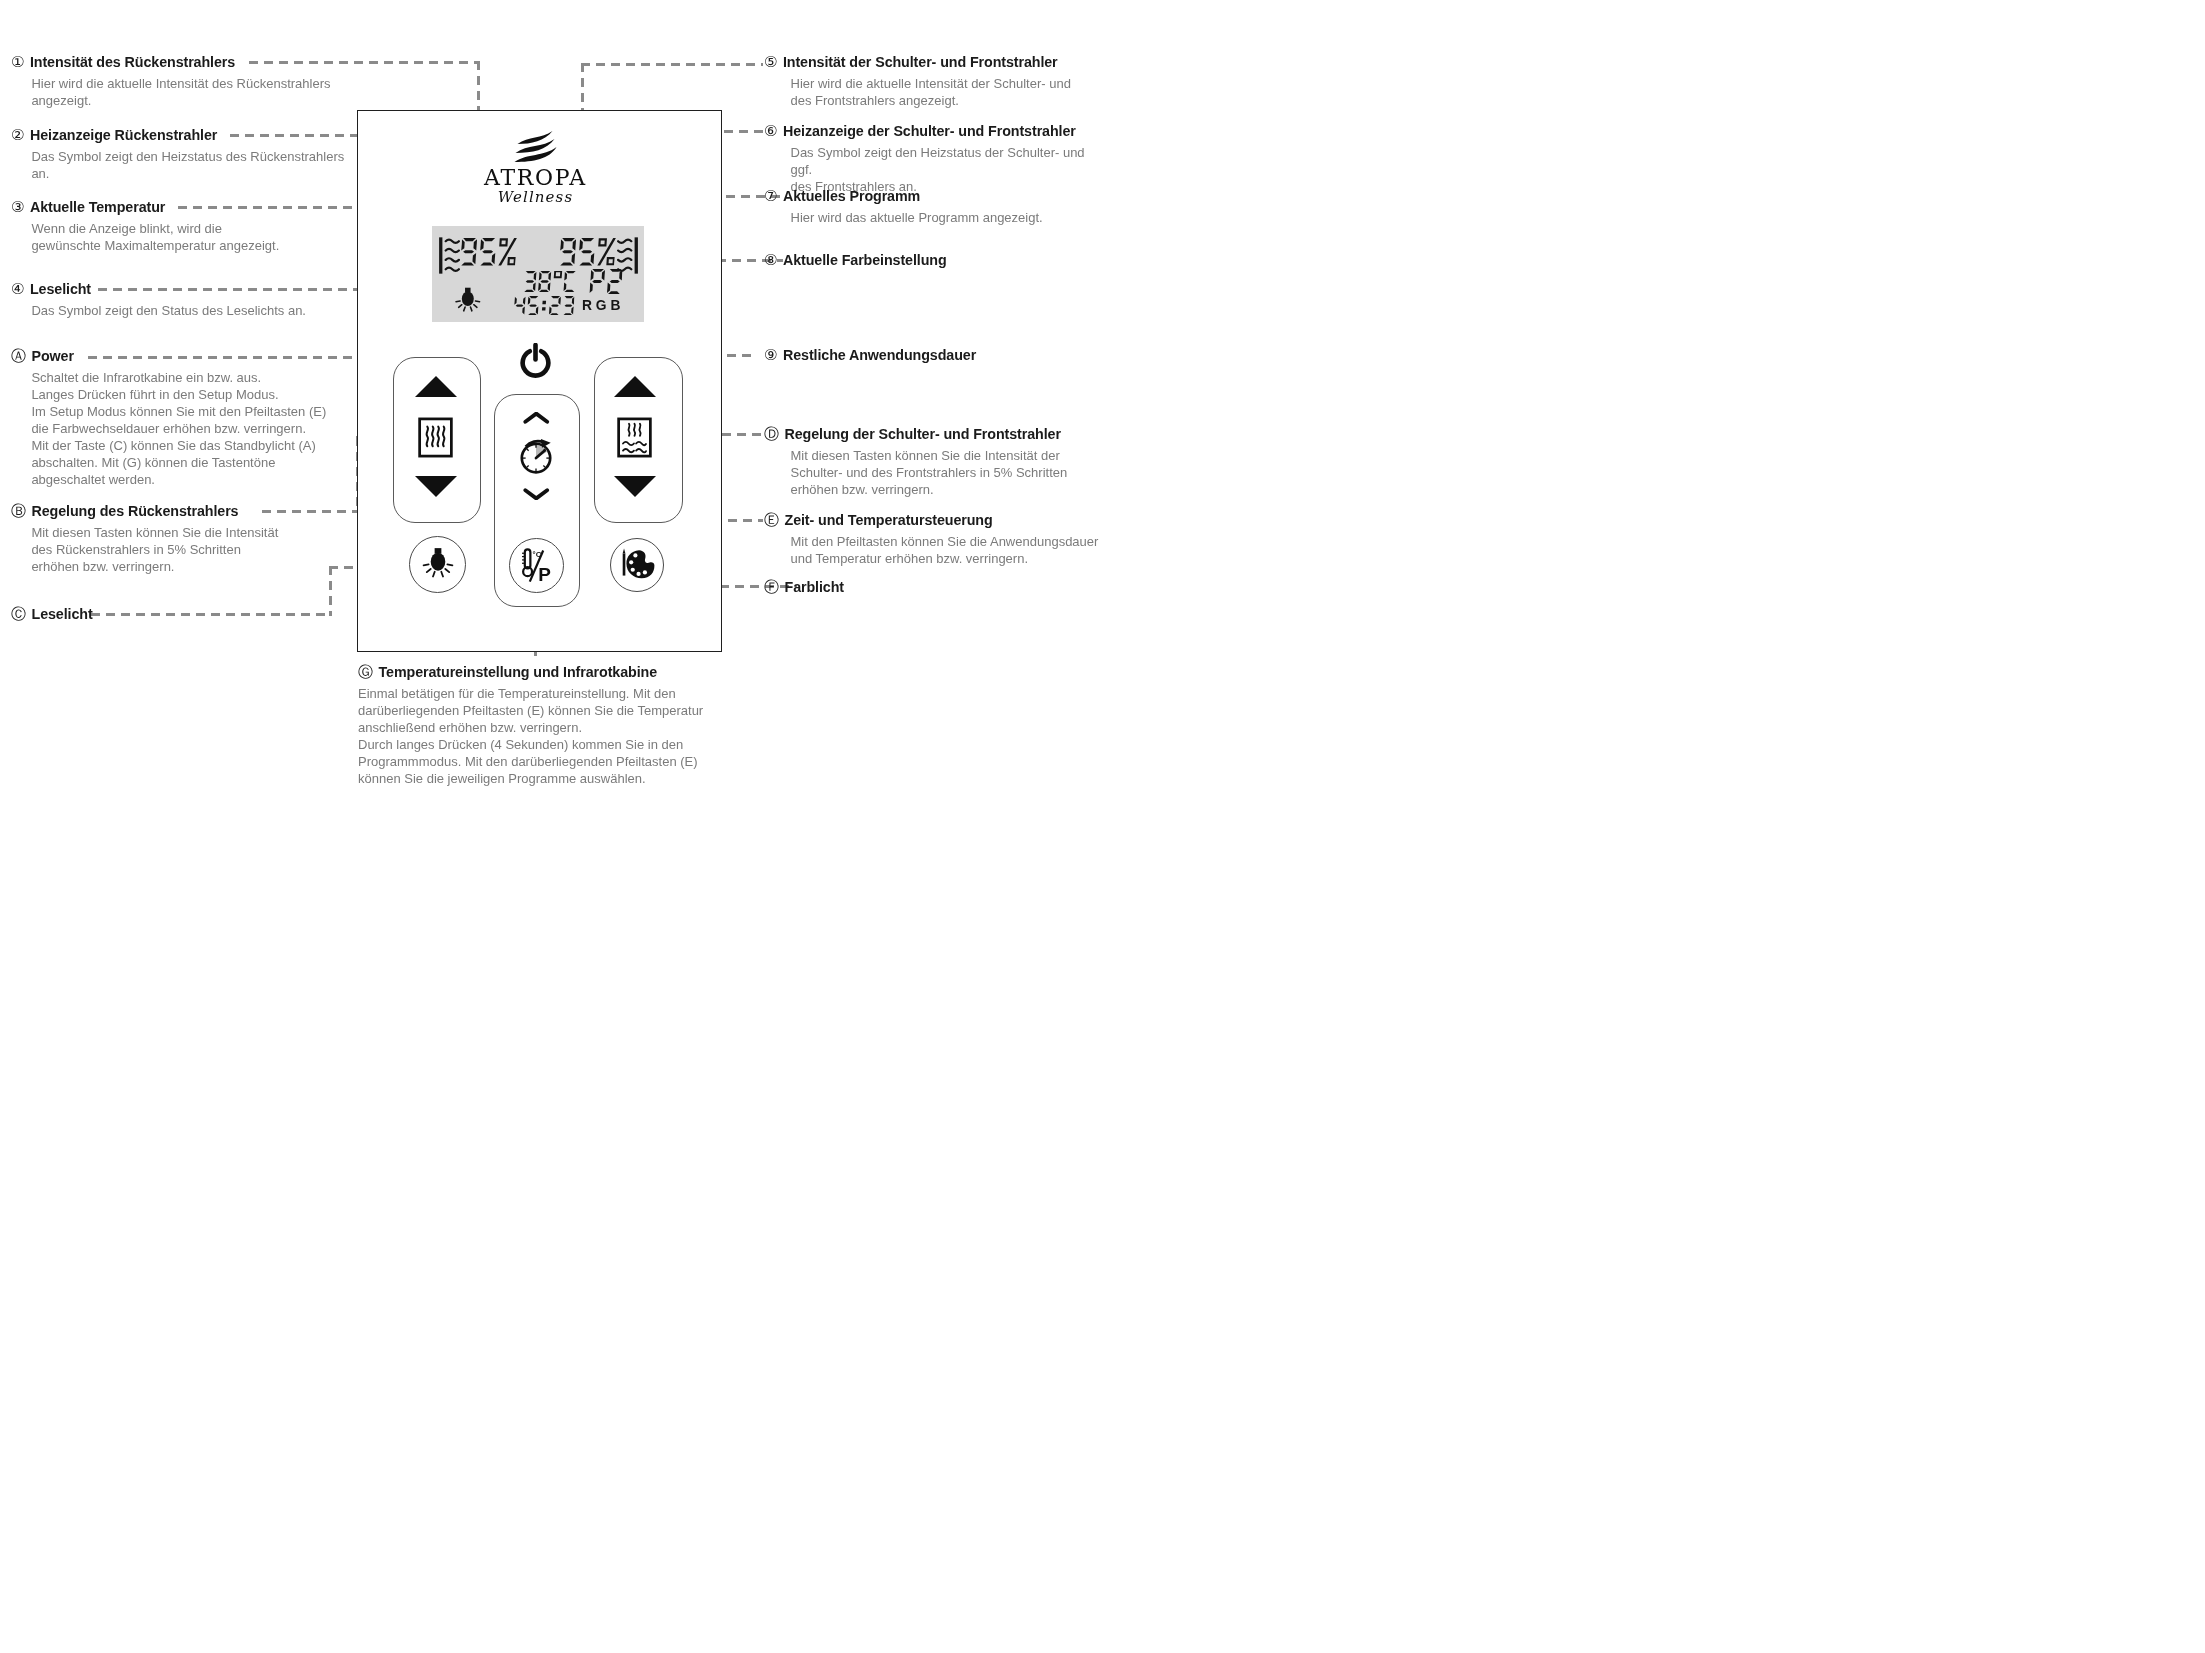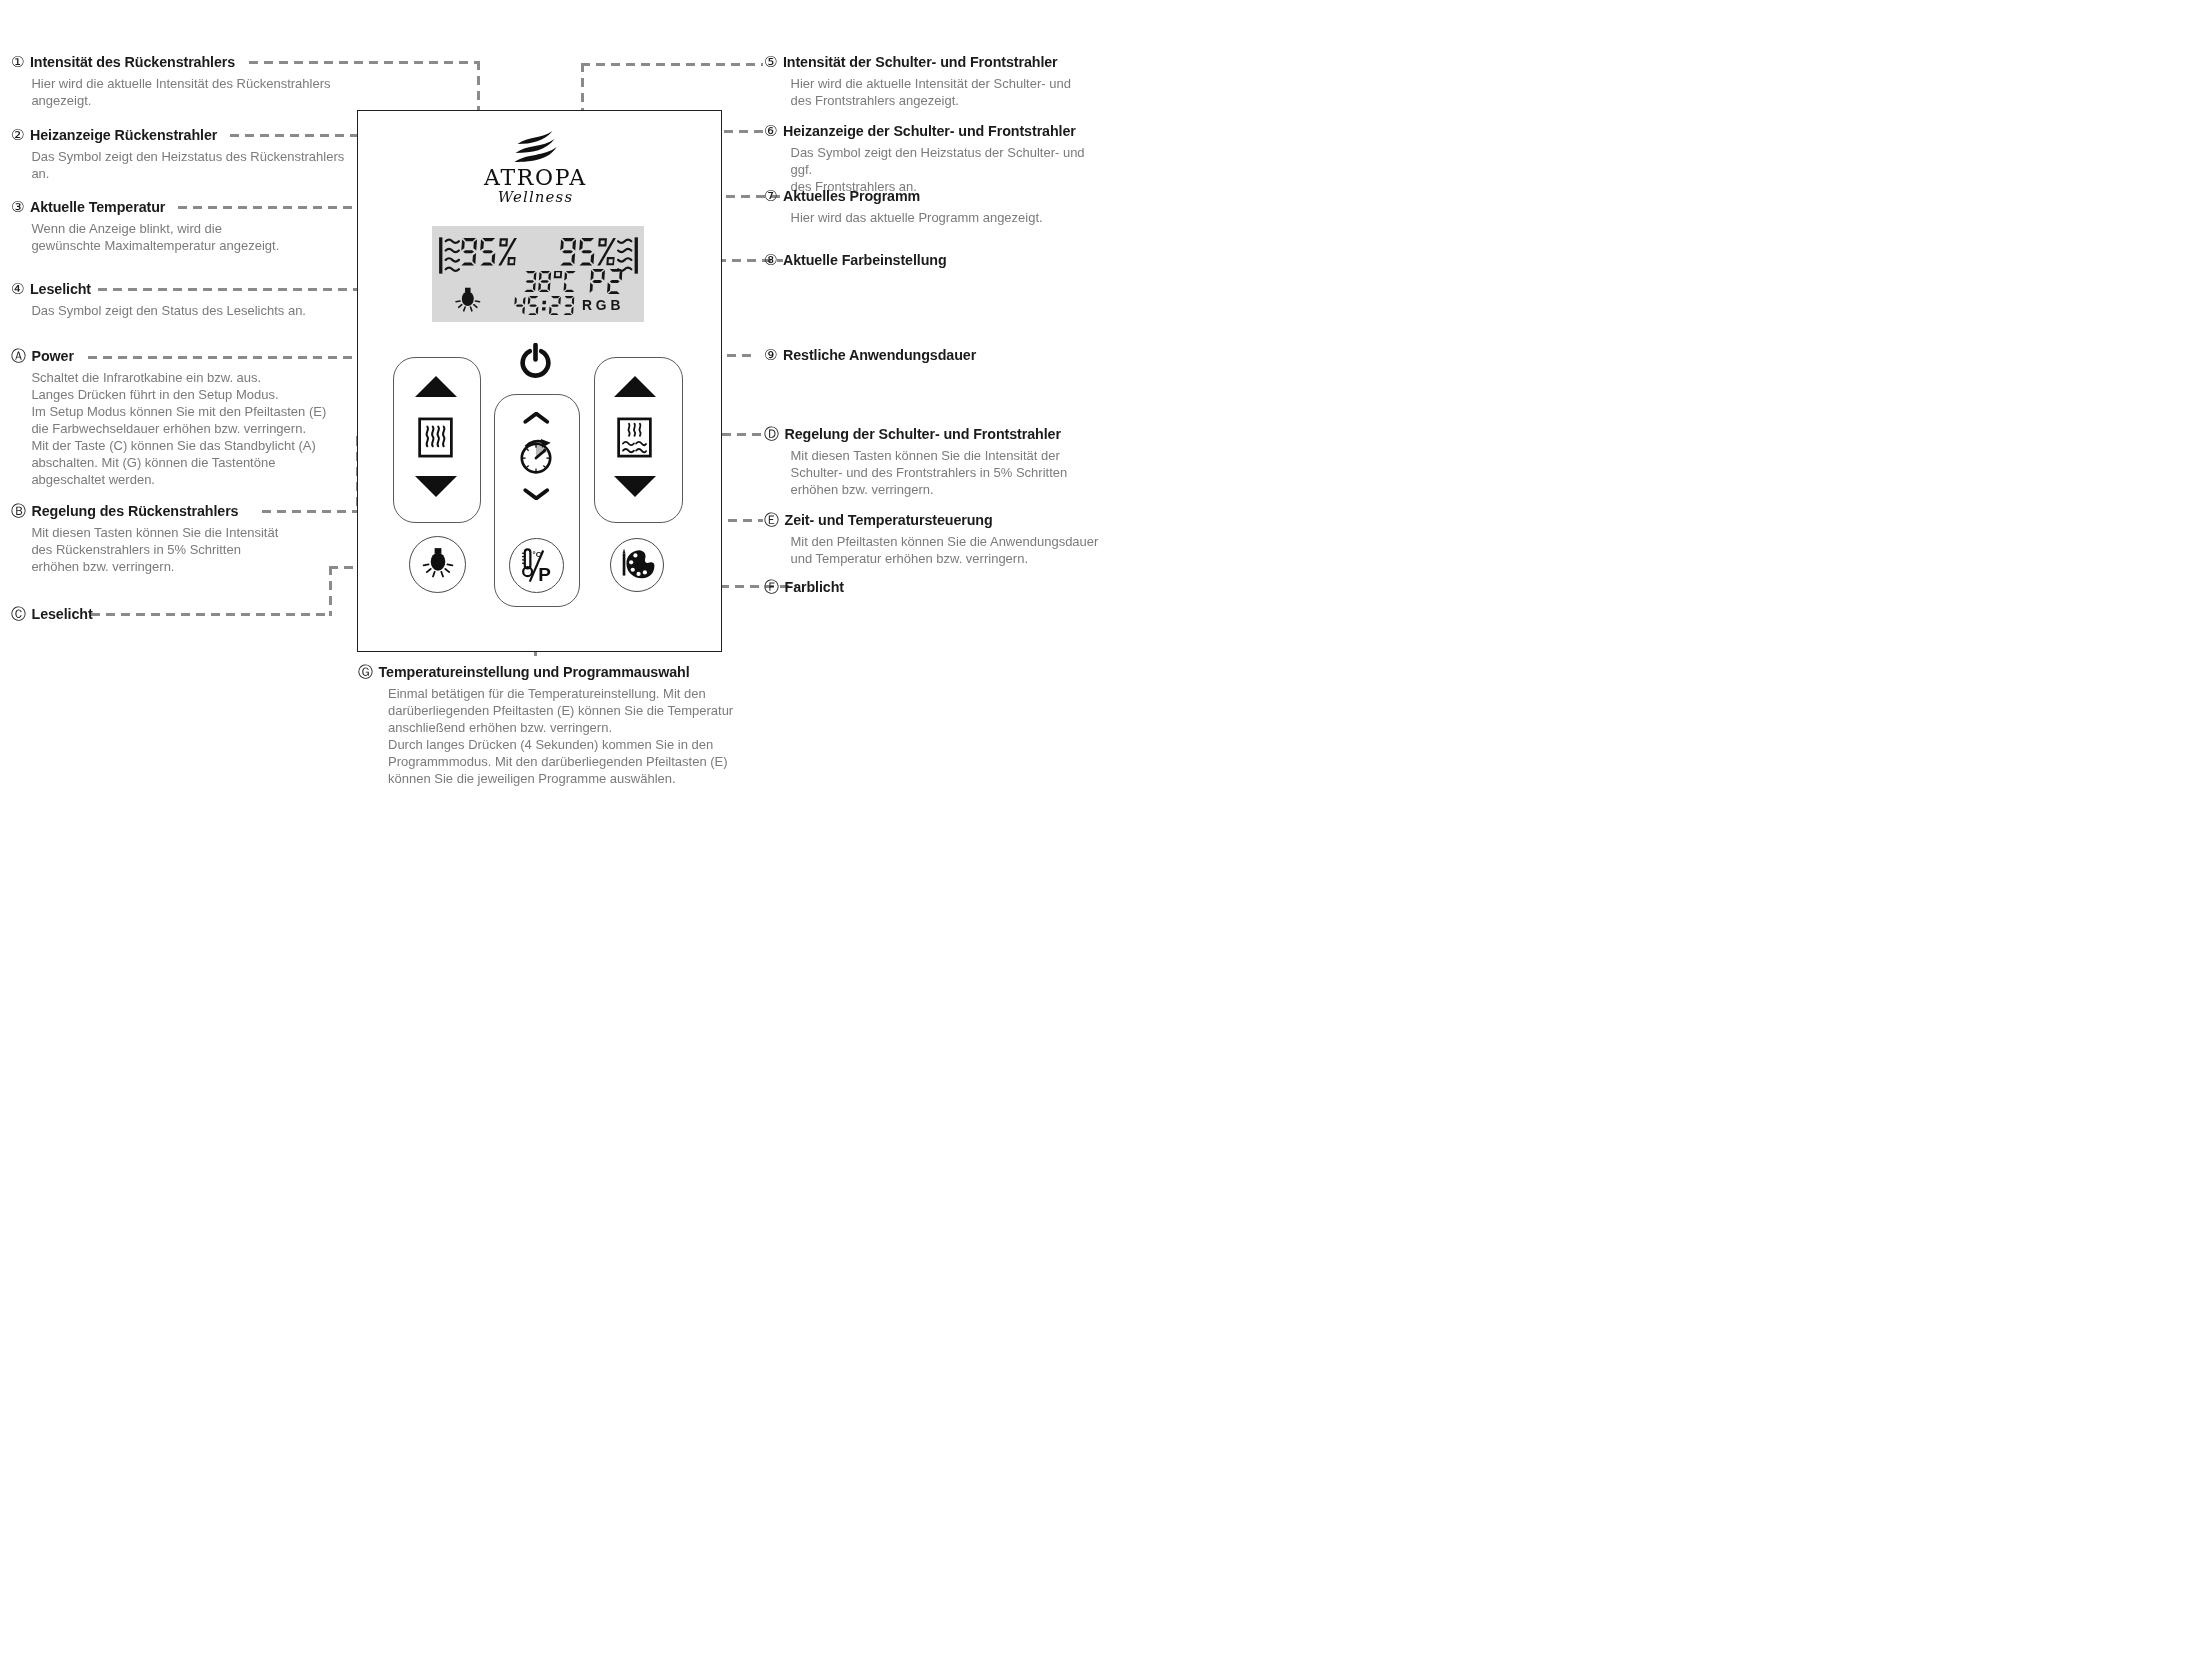--- a/index.html
+++ b/index.html
@@ -6,21 +6,21 @@
   .canvas{position:relative;width:1103px;height:827px;background:#fff;overflow:hidden;
           font-family:"Liberation Sans", sans-serif;}
   
   .ann{position:absolute;}
   .ann-h{display:flex;align-items:center;gap:5.5px;white-space:nowrap;}
   .sym{font-family:"DejaVu Sans", sans-serif;font-size:15px;color:#1b1b1b;line-height:19px;}
   .ttl{font-size:14.3px;font-weight:bold;color:#1b1b1b;letter-spacing:-0.1px;line-height:19px;}
   .ann-b{margin-top:3.3px;font-size:13px;color:#7b7b7b;line-height:17px;white-space:pre-line;}
   .ind-l .ann-b{margin-left:20.4px;}
   .ind-r .ann-b{margin-left:26.5px;}
-  .ind-g .ann-b{margin-left:30px;}
+  .ind-g .ann-b{}
   
   .dh,.dv{position:absolute;}
   .dh{height:2.8px;background:repeating-linear-gradient(90deg,#8a8a8a 0 8.8px,transparent 8.8px 15px);}
   .dv{width:2.8px;background:repeating-linear-gradient(180deg,#8a8a8a 0 8.8px,transparent 8.8px 15px);}
   
   .panel{position:absolute;left:357px;top:110px;width:363px;height:540px;border:1.7px solid #1f1f1f;background:#fff;}
   .brand{position:absolute;left:439px;top:131px;width:193px;text-align:center;color:#101010;}
   .brand-name{font-family:"DejaVu Serif", serif;font-size:22px;letter-spacing:1.7px;margin-top:1.1px;}
   .brand-sub{font-family:"DejaVu Serif", serif;font-style:italic;font-size:15px;letter-spacing:1.1px;margin-top:-2.2px;}
   .lcd{position:absolute;left:432px;top:226px;width:212px;height:96px;background:#d7d7d7;}
@@ -469,21 +469,21 @@
   <div class="ann ind-r" style="left:764px;top:578px;width:336px">
     <div class="ann-h">
         <span class="sym">Ⓕ</span>
         <span class="ttl">Farblicht</span>
       </div>
   </div>
 
   <div class="ann ind-g" style="left:358px;top:663px;width:397px">
     <div class="ann-h">
         <span class="sym">Ⓖ</span>
-        <span class="ttl">Temperatureinstellung und Programmauswahl</span>
+        <span class="ttl">Temperatureinstellung und Infrarotkabine</span>
       </div>
     <div class="ann-b">Einmal betätigen für die Temperatureinstellung. Mit den
 darüberliegenden Pfeiltasten (E) können Sie die Temperatur
 anschließend erhöhen bzw. verringern.
 Durch langes Drücken (4 Sekunden) kommen Sie in den
 Programmmodus. Mit den darüberliegenden Pfeiltasten (E)
 können Sie die jeweiligen Programme auswählen.</div>
   </div>
 
 </div>

